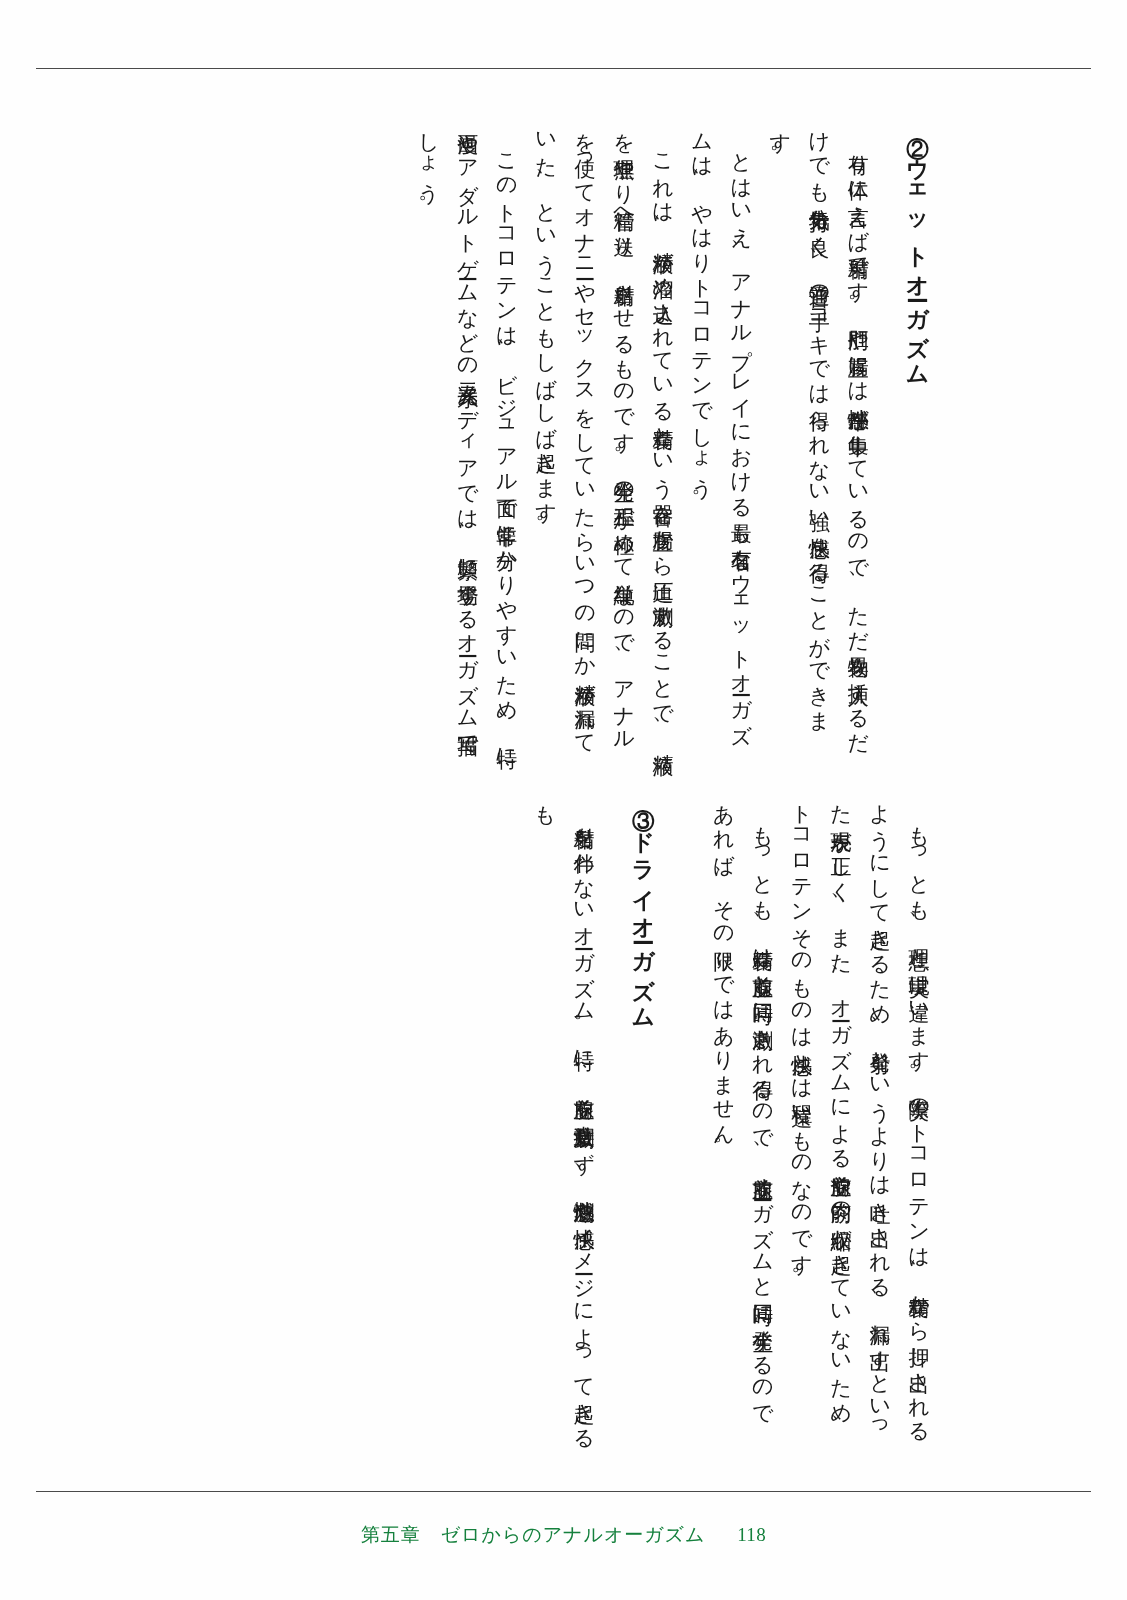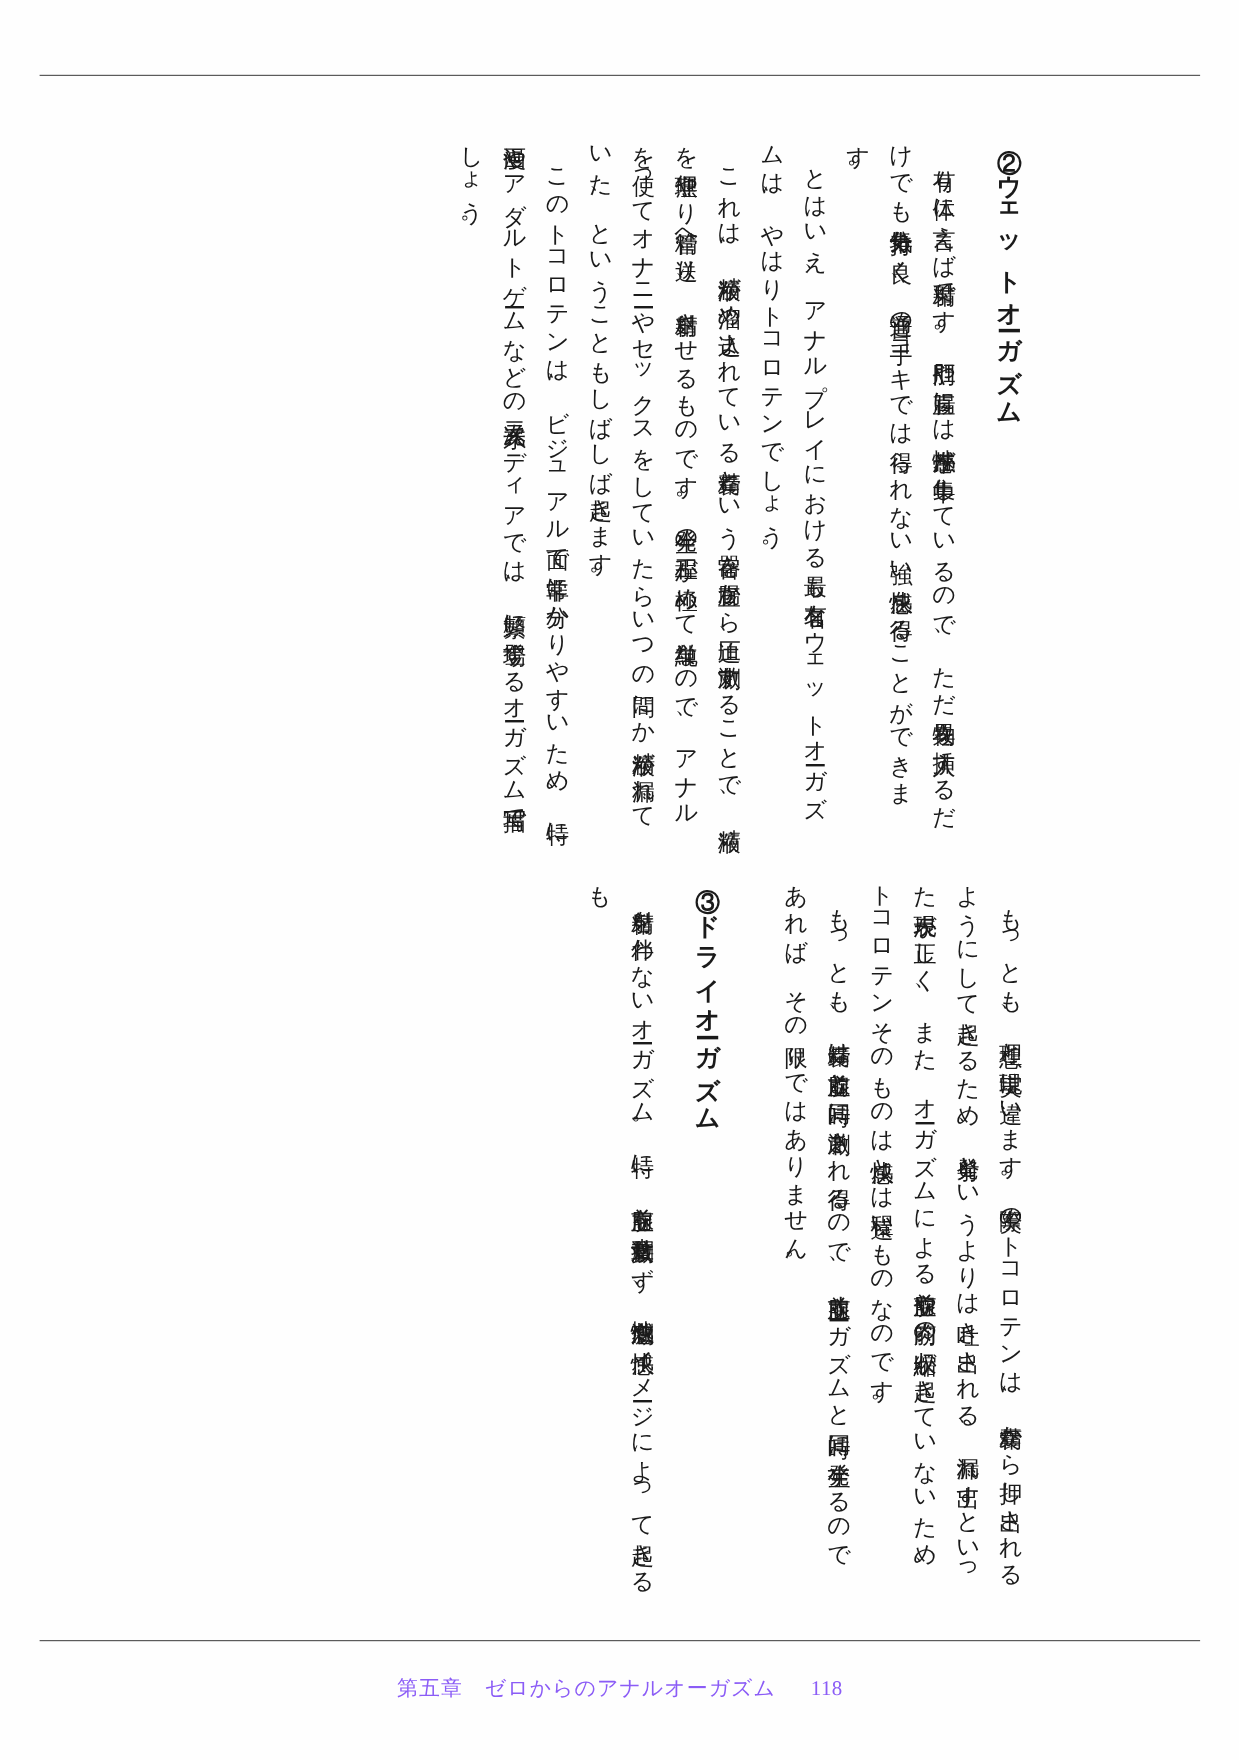--- a/index.html
+++ b/index.html
@@ -87,21 +87,21 @@
 
   
   .footer {
     position: absolute;
     left: 0;
     right: 0;
     bottom: 52px;
     text-align: center;
     font-size: 19px;
     letter-spacing: 0.05em;
-    color: #8b5cf6;
+    color: #15803d;
   }
   .footer .chapter { margin-right: 26px; }
   .footer .pageno { font-family: "Liberation Serif", serif; letter-spacing: 0.02em; }
 </style>
 </head>
 <body>
 
 <div class="page">
 
   <div class="rule-top"></div>

